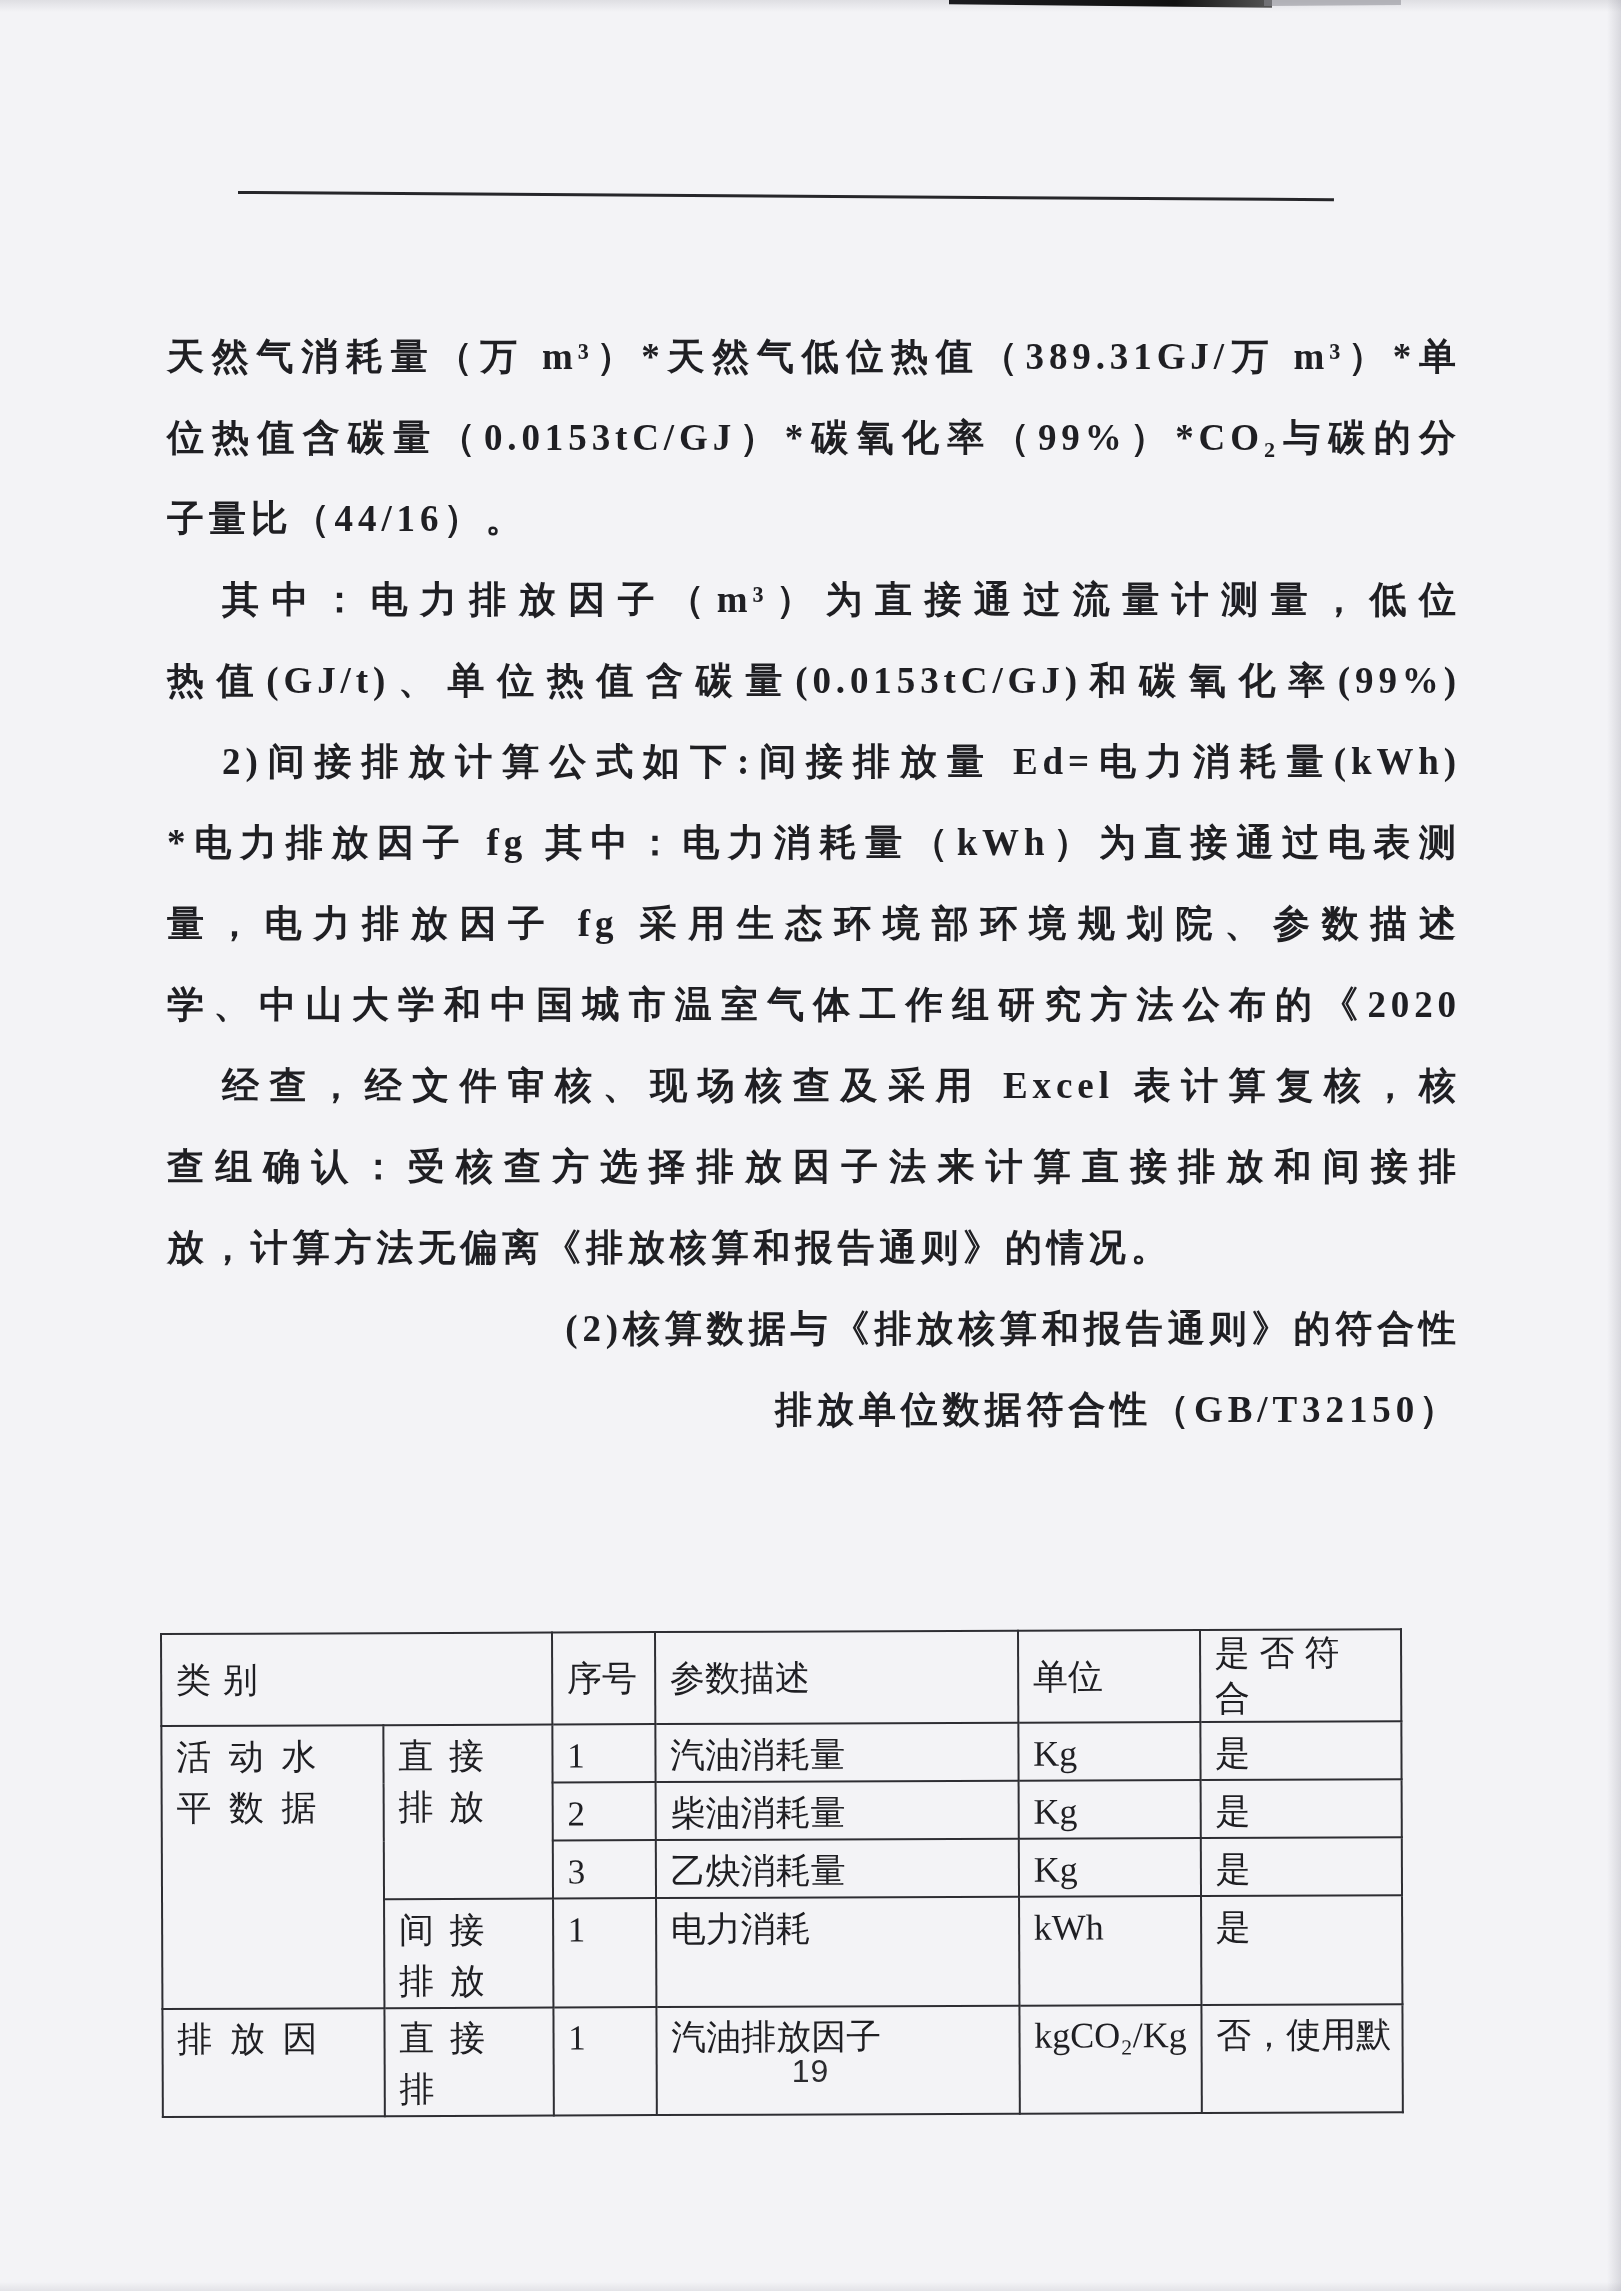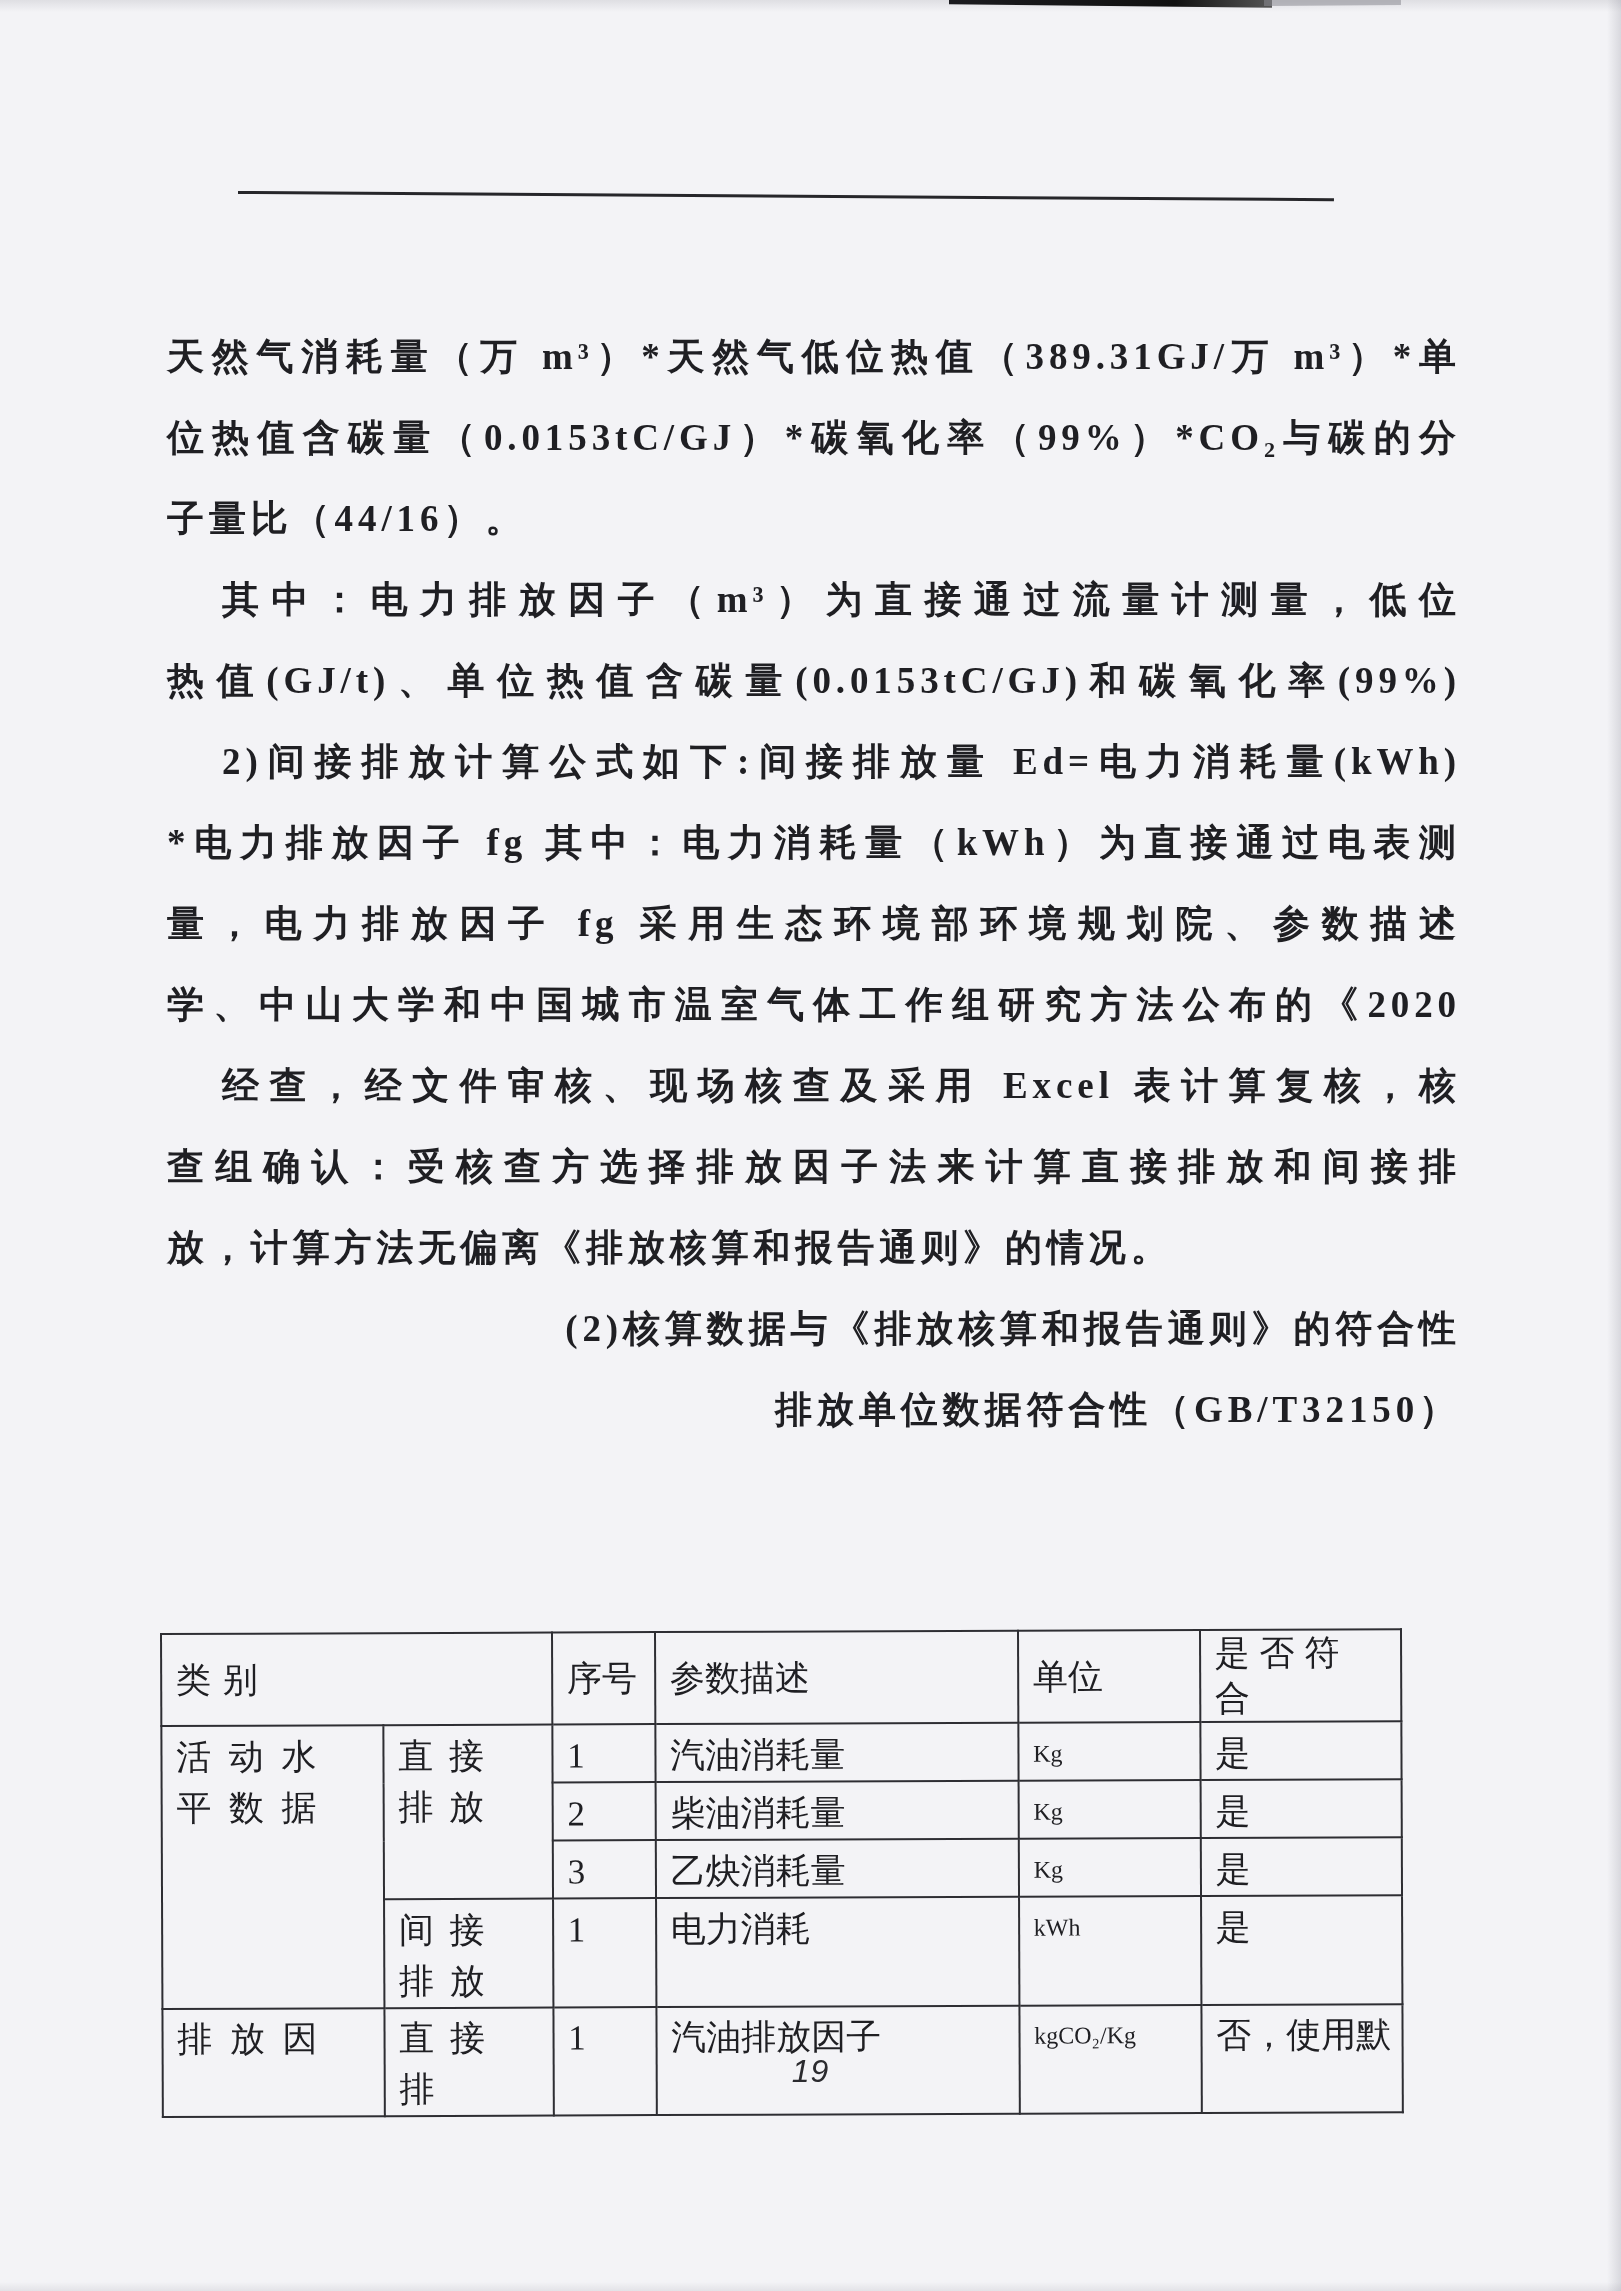--- a/index.html
+++ b/index.html
@@ -66,27 +66,27 @@
   tr.hdr th{vertical-align:middle;padding-top:0;line-height:45px;}
   th.h-cat{padding-left:35px;letter-spacing:11.8px;}
   th.h-no{padding-left:11.8px;}
   th.h-param{padding-left:15.7px;}
   th.h-unit{padding-left:13.7px;}
   th.h-conform{padding-left:13.7px;letter-spacing:9.8px;}
   td.cat{letter-spacing:17.6px;padding:7.8px 44px 0 11.8px;}
   td.sub{letter-spacing:15.7px;padding:7.8px 0 0 9.8px;margin-left:20px;}
   td.no{padding-left:13.7px;}
   td.param{padding-left:23.5px;}
-  td.unit{padding-left:13.7px;font-size:24px;}
+  td.unit{padding-left:13.7px;font-size:36px;}
   td.conform{padding-left:13.7px;}
   
   .page-number{
     position:absolute;top:2053px;left:0;width:100%;
     text-align:center;font-family:"Liberation Sans","DejaVu Sans",sans-serif;
-    font-size:32px;color:#2b2b2f;letter-spacing:1px;font-style:italic;
+    font-size:32px;color:#2b2b2f;letter-spacing:1px;
   }
 </style>
 </head>
 <body>
 
 <div class="page">
 
   <div class="edge-top"></div>
   <div class="edge-right"></div>
   <div class="edge-bottom"></div>

